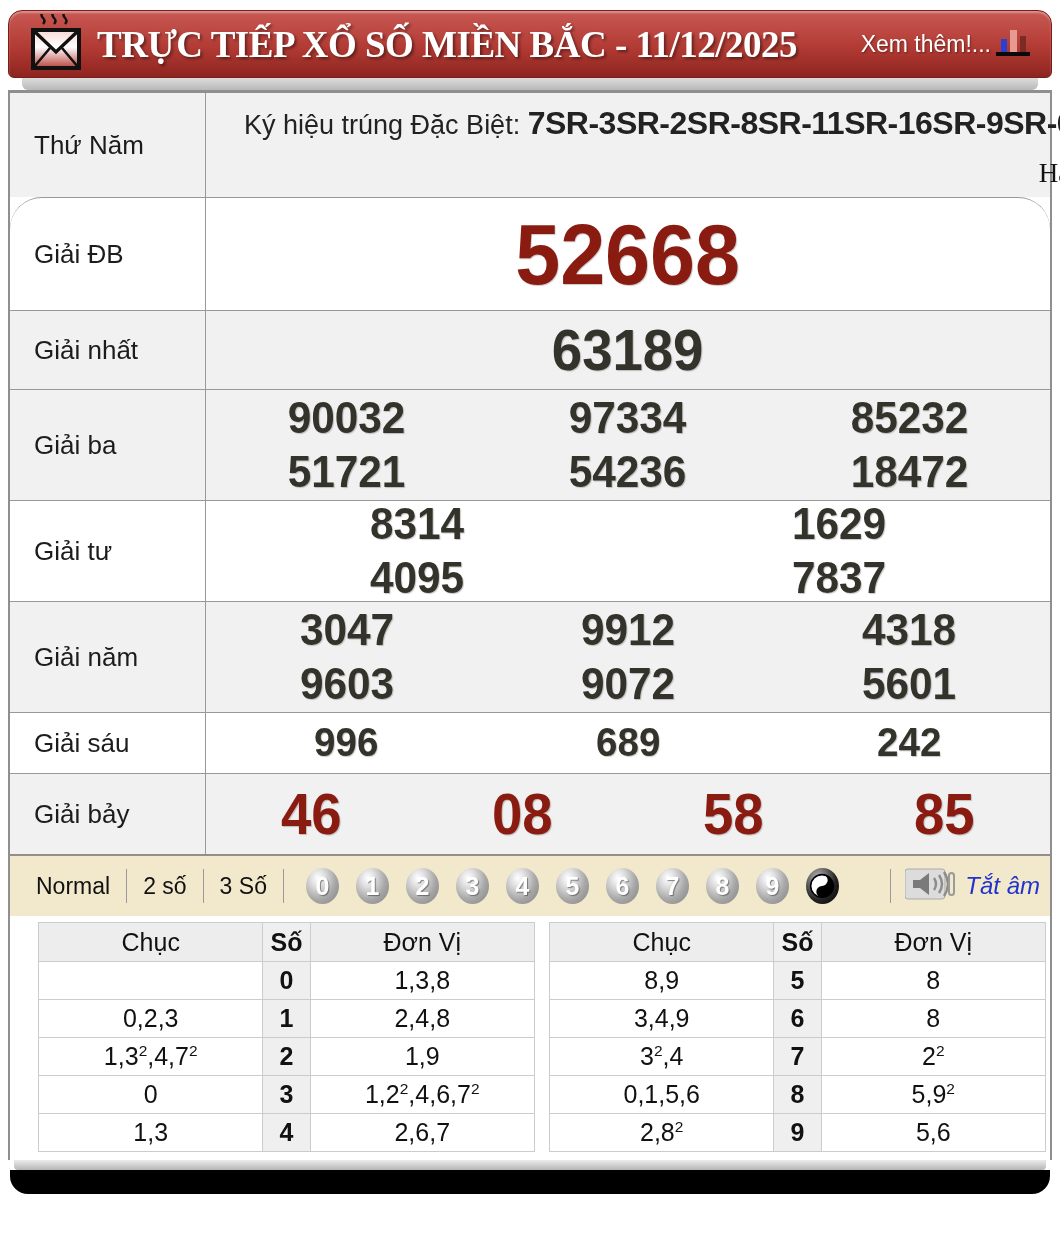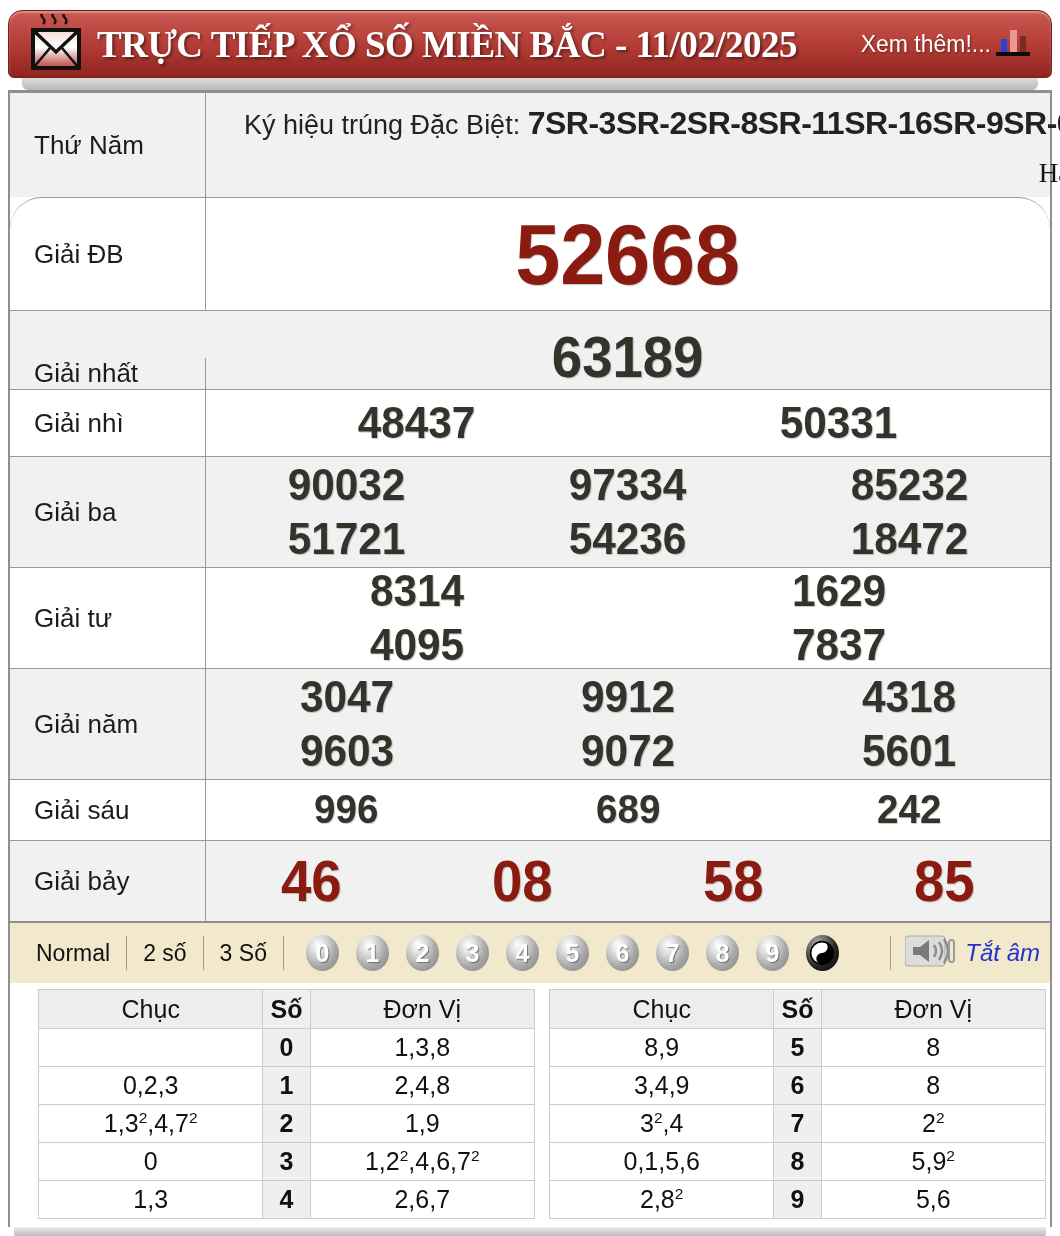--- a/index.html
+++ b/index.html
@@ -31,21 +31,21 @@
   .pcell{flex:1;text-align:center;}
   .num{display:inline-block;font-weight:bold;color:#33332b;transform:scaleX(.94);
     text-shadow:1px 1px 1px rgba(0,0,0,.22);}
   .red{color:#8a1b10;}
   .sz-db{font-size:86px;line-height:1.05;}
   .sz-1{font-size:58px;line-height:1.1;}
   .sz-2{font-size:45px;line-height:1.15;}
   .sz-3{font-size:45px;line-height:1.2;}
   .sz-6{font-size:41px;line-height:1.1;}
   .sz-7{font-size:58px;line-height:1.1;}
-  .h-info{height:104px;}.h-db{height:112px;border-radius:32px;}.h-1{height:78px;align-items:flex-end;}.h-2{height:66px;}
+  .h-info{height:104px;}.h-db{height:112px;border-radius:32px;}.h-1{height:78px;}.h-2{height:66px;}
   .h-3{height:110px;}.h-4{height:100px;}.h-5{height:110px;}.h-6{height:60px;}.h-7{height:80px;}
 
   
   .info-vals{flex:1;display:flex;flex-direction:column;justify-content:space-between;
     padding:12px 18px 8px 38px;box-sizing:border-box;}
   .sign-line{font-size:27px;color:#222;white-space:nowrap;}
   .sign-line b{font-size:32px;letter-spacing:-.5px;}
   .region{align-self:flex-end;font-family:"Liberation Serif",serif;font-size:27px;color:#111;}
 
   
@@ -93,21 +93,21 @@
           </linearGradient>
         </defs>
         <path d="M12 10 q3 -3 0 -6 q-3 -3 0 -6" fill="none" stroke="#111" stroke-width="2.4"></path>
         <path d="M23 10 q3 -3 0 -6 q-3 -3 0 -6" fill="none" stroke="#111" stroke-width="2.4"></path>
         <path d="M34 10 q3 -3 0 -6 q-3 -3 0 -6" fill="none" stroke="#111" stroke-width="2.4"></path>
         <rect x="2" y="16" width="46" height="38" fill="url(#envg)" stroke="#111" stroke-width="4"></rect>
         <path d="M3 17 L25 38 L47 17" fill="none" stroke="#111" stroke-width="3.4"></path>
         <path d="M3 53 L19 34 M47 53 L31 34" fill="none" stroke="#111" stroke-width="2.6"></path>
       </svg>
     </div>
-    <div class="title">TRỰC TIẾP XỔ SỐ MIỀN BẮC - 11/02/2025</div>
+    <div class="title">TRỰC TIẾP XỔ SỐ MIỀN BẮC - 11/12/2025</div>
     <div class="more">
       <span class="lbl">Xem thêm!...</span>
       <span>
         <svg width="40" height="34" viewBox="0 0 40 34">
           <rect x="8" y="14" width="6" height="13" fill="#2b3fd0"></rect>
           <rect x="17" y="5" width="7" height="22" fill="#e89a92"></rect>
           <rect x="27" y="11" width="6" height="16" fill="#7c2a24"></rect>
           <rect x="3" y="27" width="34" height="4" fill="#0a0a0a"></rect>
         </svg>
       </span>
@@ -138,29 +138,20 @@
 
     <div class="prow g h-1">
       <div class="plabel">Giải nhất</div>
       <div class="pvals">
           <div class="pline">
         <span class="pcell"><span class="num sz-1">63189</span></span>
       </div>
         </div>
     </div>
 
-    <div class="prow h-2">
-      <div class="plabel">Giải nhì</div>
-      <div class="pvals">
-          <div class="pline">
-        <span class="pcell"><span class="num sz-2">48437</span></span>
-        <span class="pcell"><span class="num sz-2">50331</span></span>
-      </div>
-        </div>
-    </div>
 
     <div class="prow g h-3">
       <div class="plabel">Giải ba</div>
       <div class="pvals">
         <div class="pline">
           <span class="pcell"><span class="num sz-3">90032</span></span>
           <span class="pcell"><span class="num sz-3">97334</span></span>
           <span class="pcell"><span class="num sz-3">85232</span></span>
         </div>
         <div class="pline">

